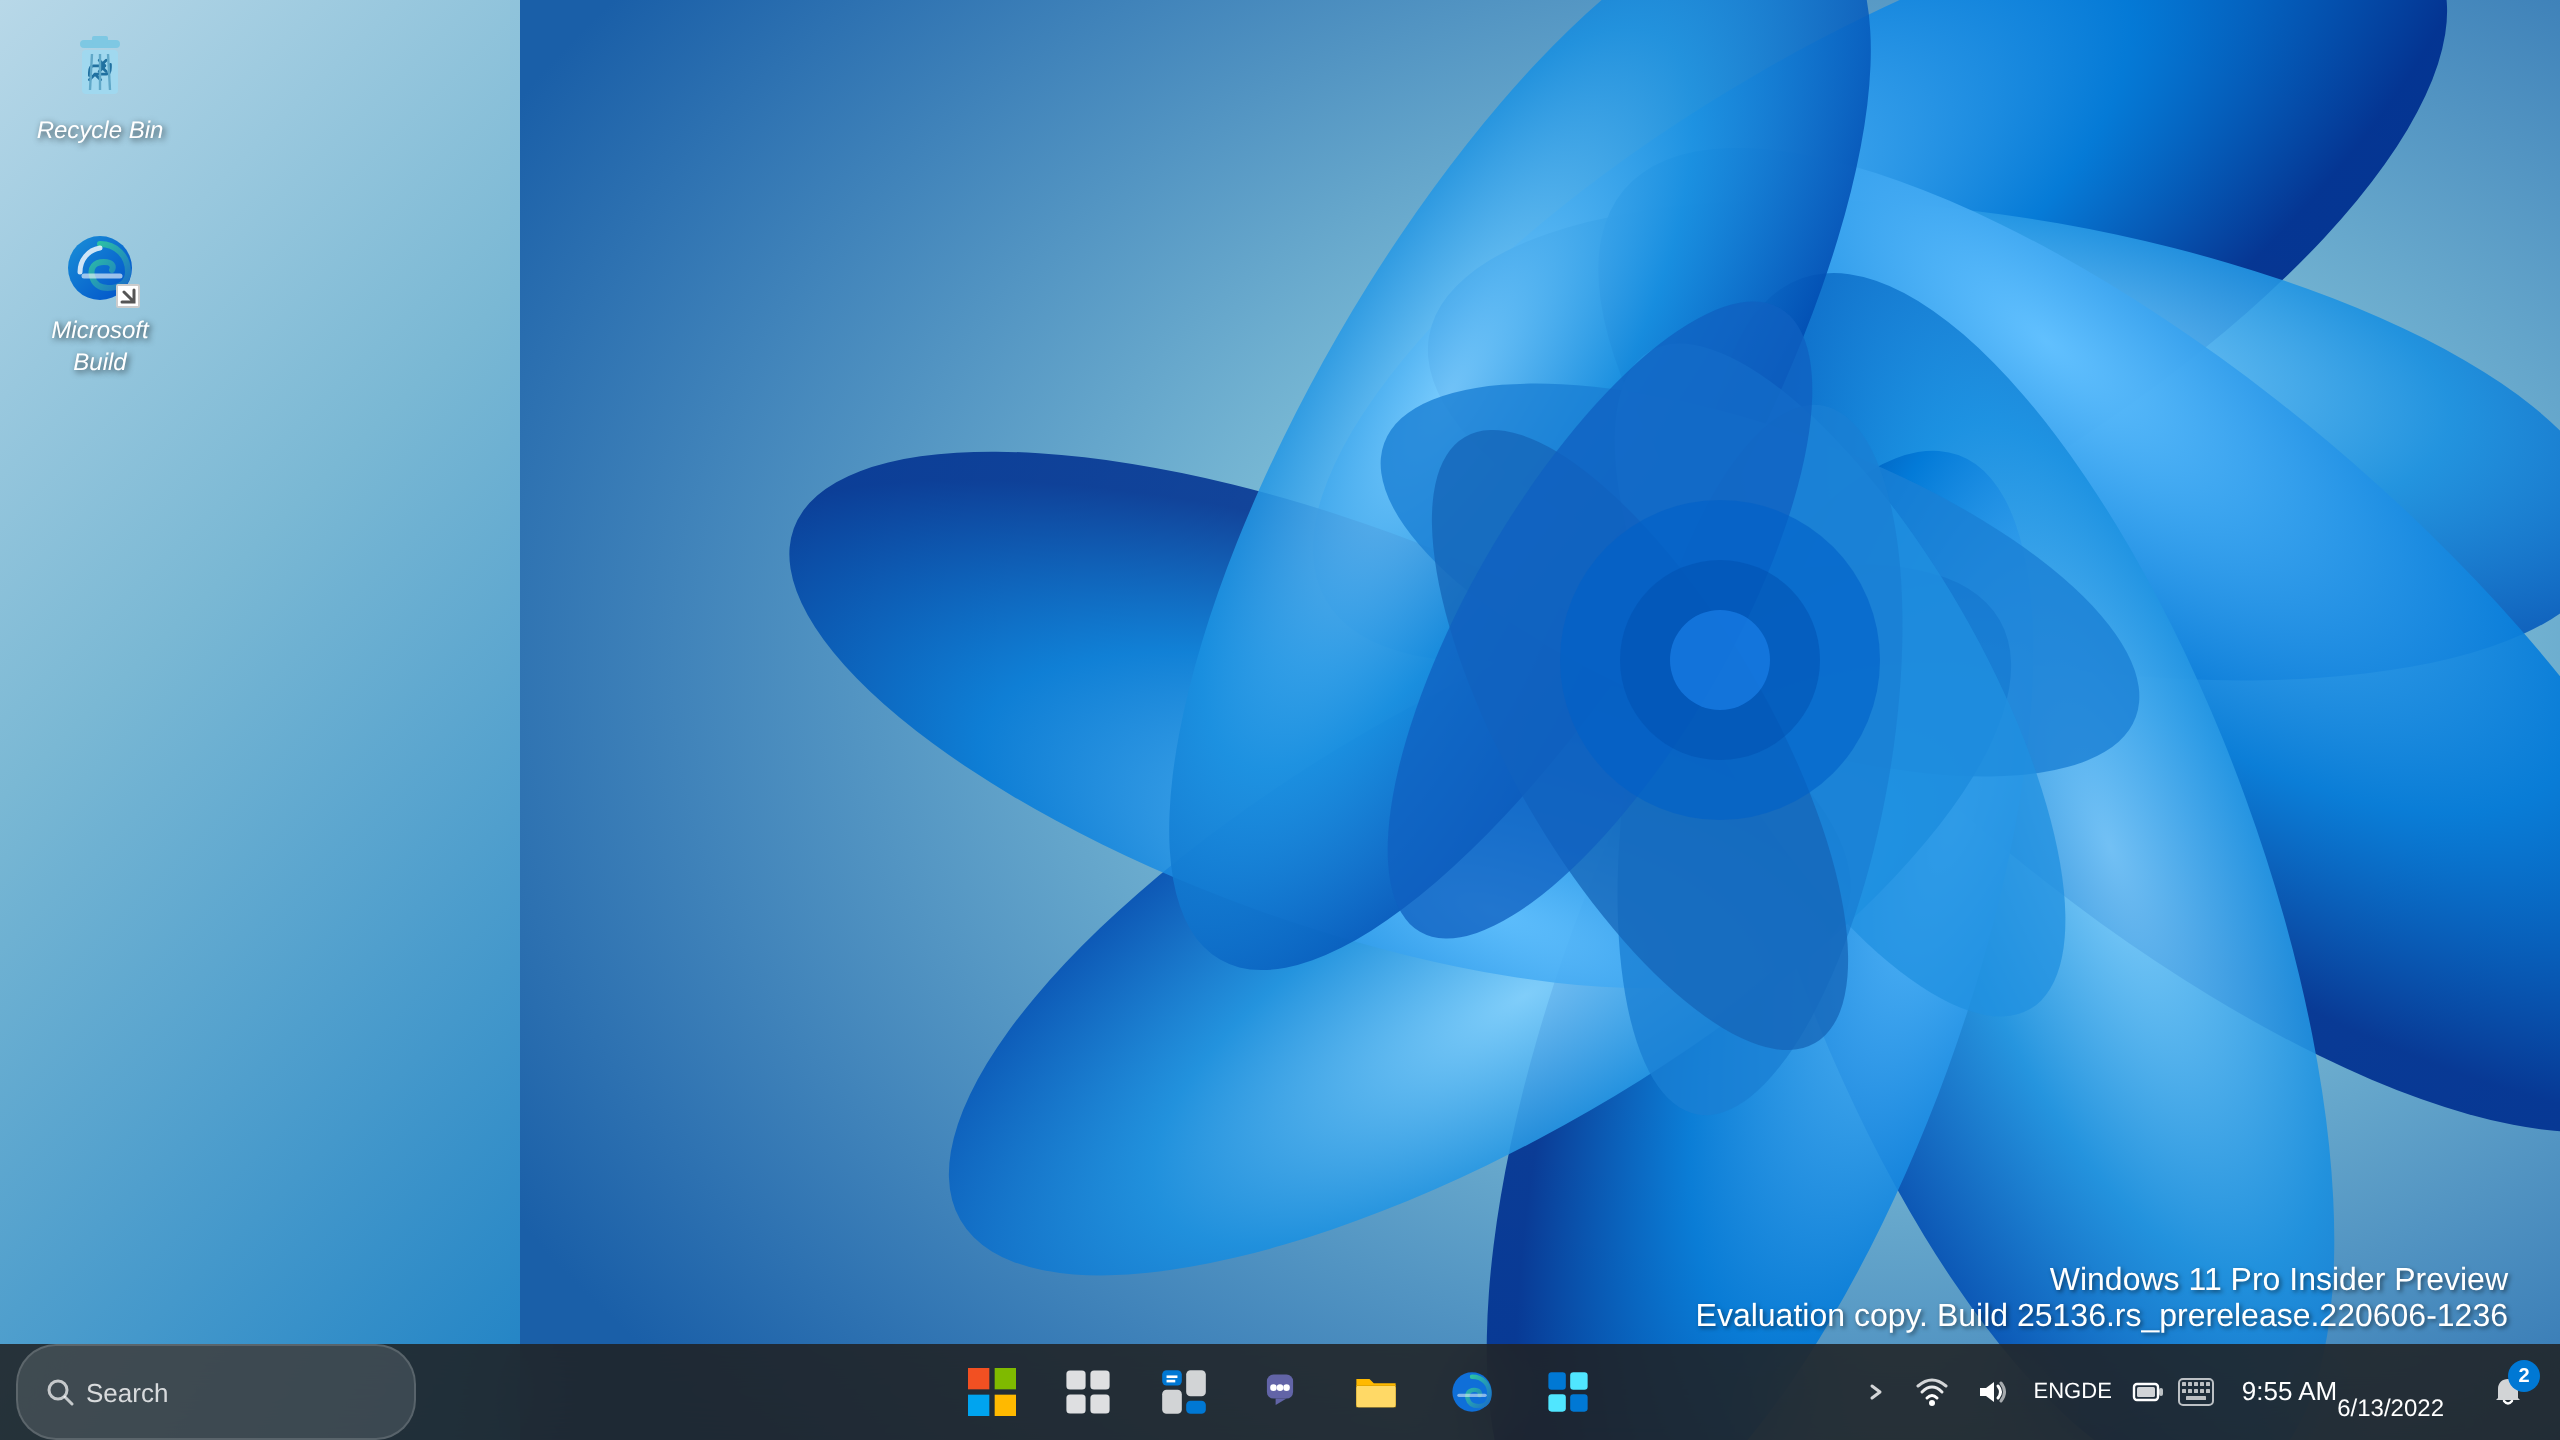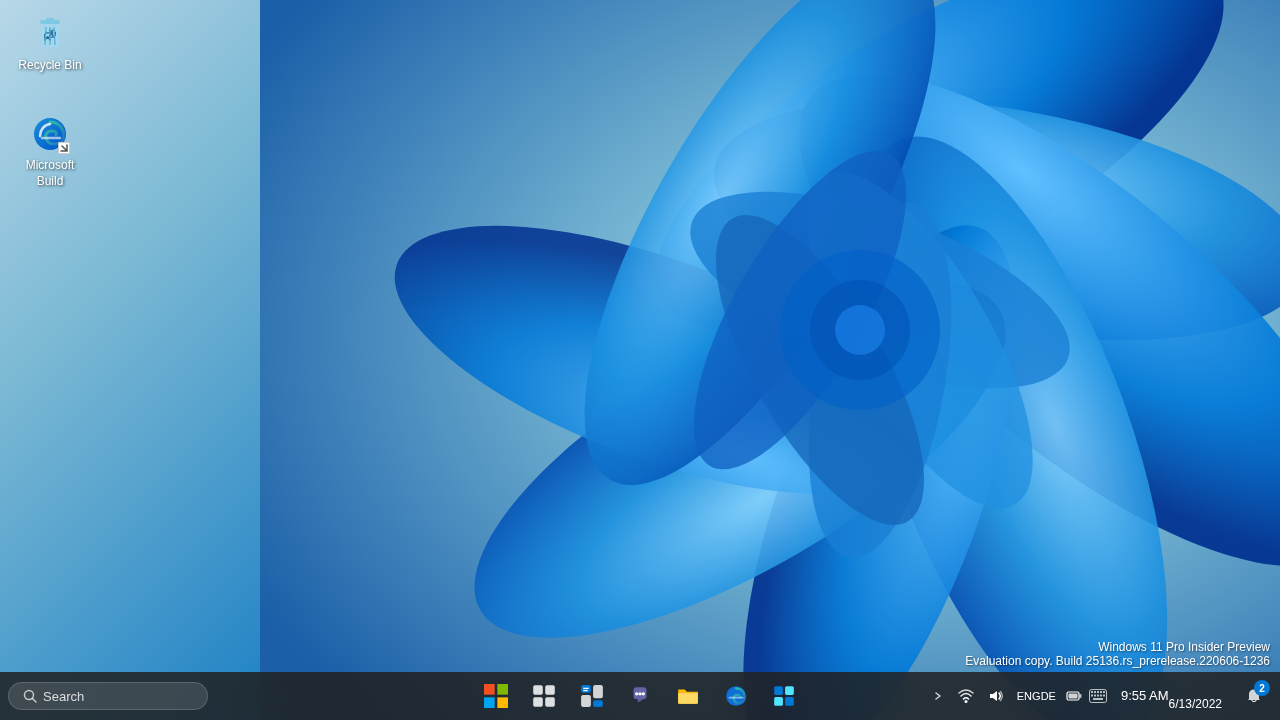--- a/index.html
+++ b/index.html
@@ -26,20 +26,21 @@
     .desktop-icon {
       position: absolute;
       display: flex;
       flex-direction: column;
       align-items: center;
       width: 80px;
       cursor: pointer;
       padding: 4px;
       border-radius: 4px;
       user-select: none;
+      font-style: italic;
     }
 
     .desktop-icon .icon-img {
       width: 40px;
       height: 40px;
       margin-bottom: 4px;
       display: flex;
       align-items: center;
       justify-content: center;
     }
@@ -50,24 +51,24 @@
       text-align: center;
       text-shadow: 1px 1px 3px rgba(0,0,0,0.7);
       line-height: 1.3;
       word-break: break-word;
     }
 
     
     #watermark {
       position: absolute;
       bottom: 52px;
-      right: 10px;
+      right: 26px;
       text-align: right;
       color: white;
-      font-size: 12px;
+      font-size: 16px;
       text-shadow: 1px 1px 2px rgba(0,0,0,0.5);
       pointer-events: none;
     }
 
     
     #taskbar {
       position: absolute;
       bottom: 0;
       left: 0;
       width: 1280px;
@@ -82,21 +83,21 @@
     
     #search-box {
       display: flex;
       align-items: center;
       background: rgba(255,255,255,0.12);
       border: 1px solid rgba(255,255,255,0.15);
       border-radius: 20px;
       padding: 4px 14px;
       margin-left: 8px;
       width: 200px;
-      height: 28px;
+      height: 48px;
       cursor: text;
       gap: 6px;
     }
 
     #search-box .search-icon-svg {
       color: rgba(255,255,255,0.7);
       font-size: 13px;
       flex-shrink: 0;
     }
 

